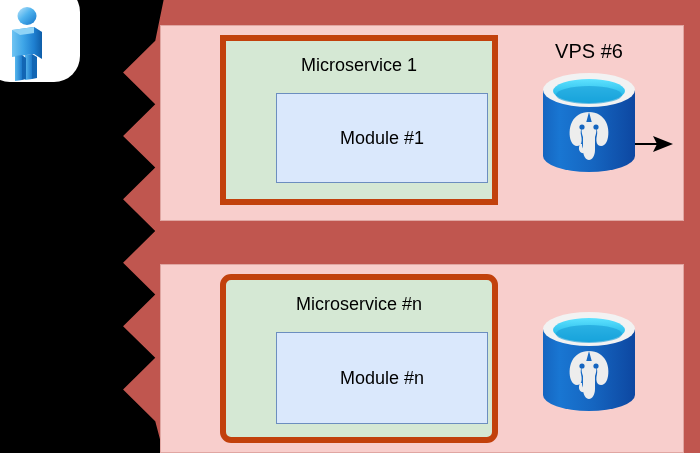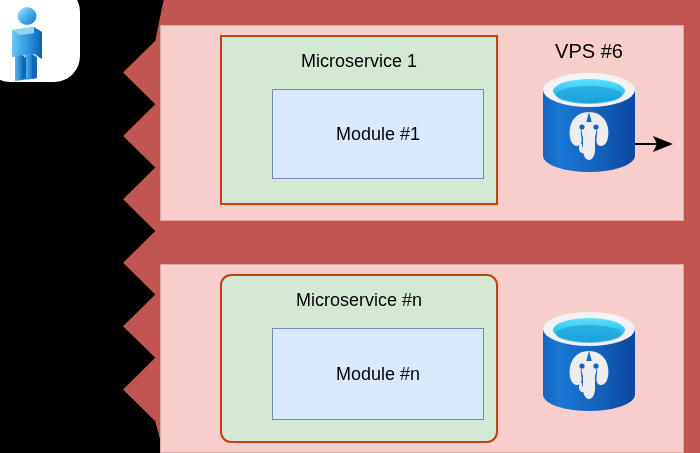--- a/index.html
+++ b/index.html
@@ -86,21 +86,21 @@
   }
 
   
   .ms-box {
     position: absolute;
     left: 59px;
     top: 9px;
     width: 278px;
     height: 170px;
     background: #D5E8D4;
-    border: 2px solid #c2410c;
+    border: 6px solid #c2410c;
     box-sizing: border-box;
   }
   #ms-box-2 { height: 169px; border-radius: 11px; }
 
   .ms-label {
     position: absolute;
     left: 0;
     right: 0;
     top: 14px;
     text-align: center;

